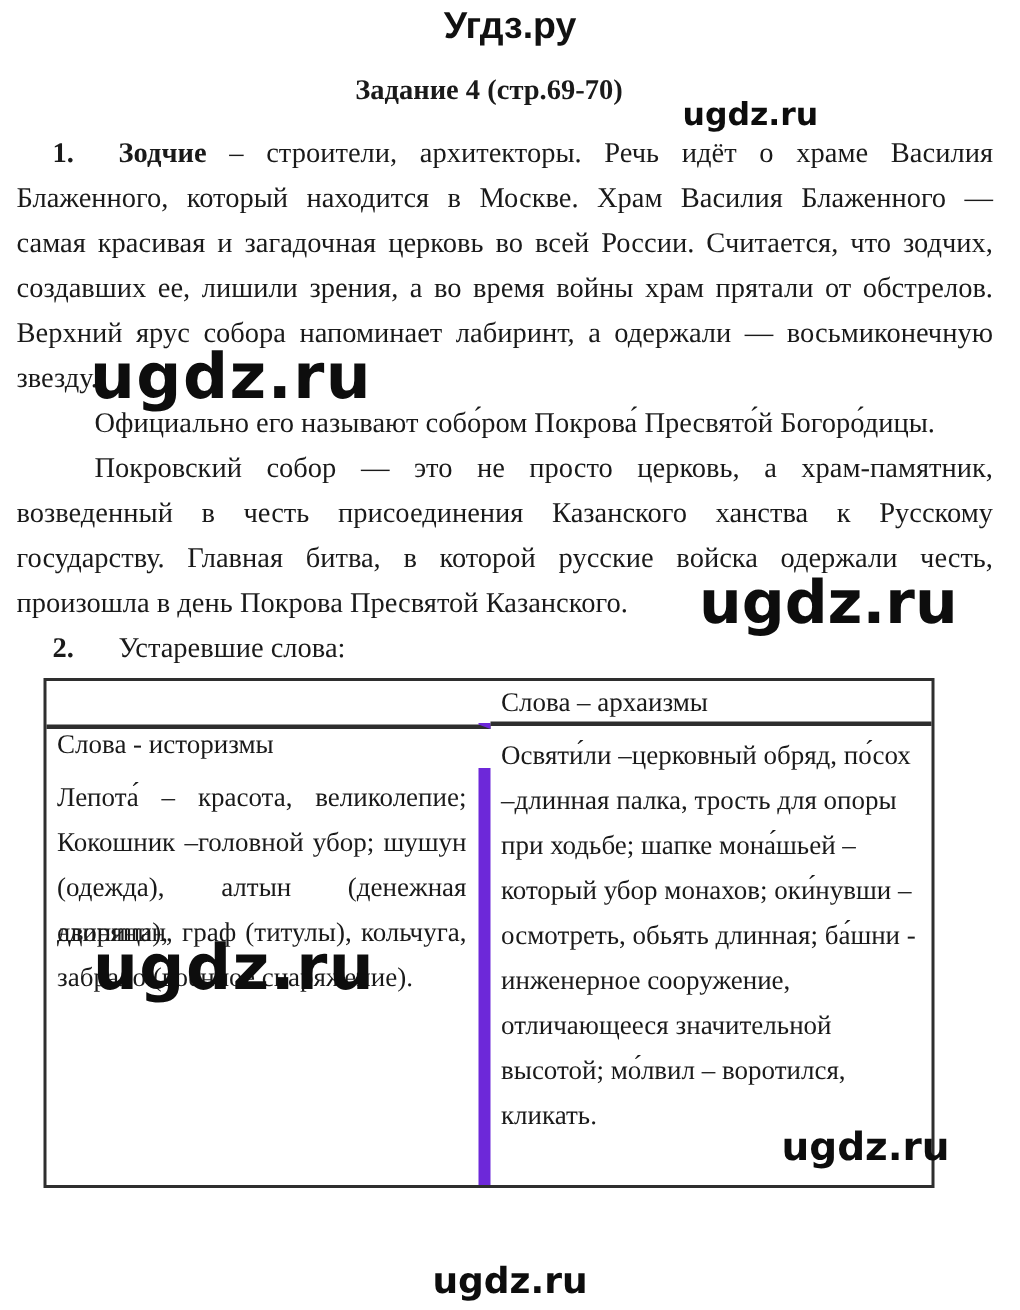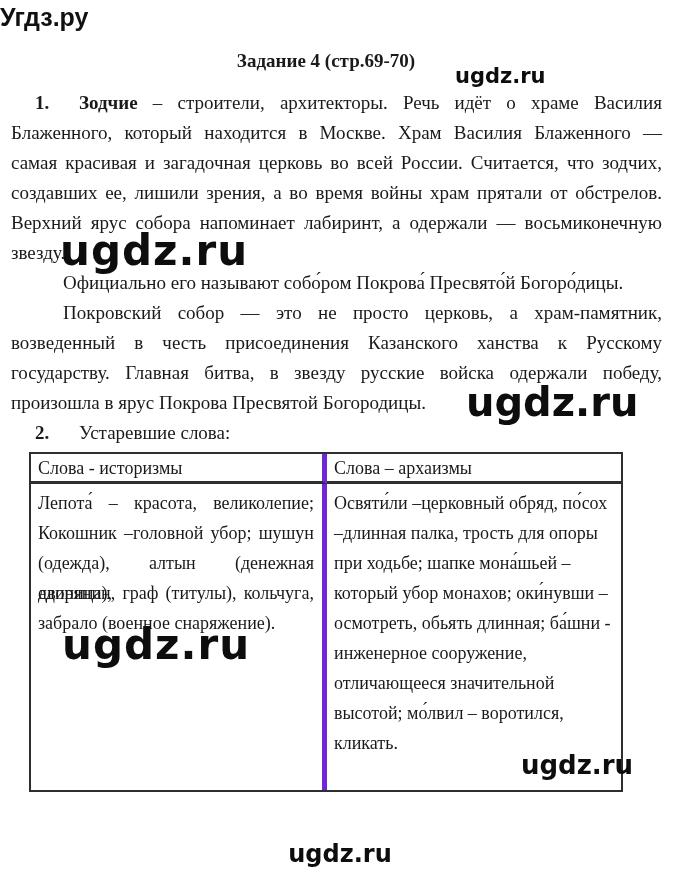--- a/index.html
+++ b/index.html
@@ -6,20 +6,21 @@
   .page{
     position:relative;
     width:680px;height:873px;
     background:#ffffff;
     color:#1a1a1a;
     font-family:"Liberation Serif", serif;
     overflow:hidden;
   }
   .site-header{
     position:absolute;top:3px;left:0;right:0;
+    text-align:center;
     font-family:"Liberation Sans", sans-serif;
     font-weight:bold;font-size:25px;color:#111;
   }
   .doc-title{
     position:absolute;top:50px;left:0;right:28px;
     text-align:center;
     font-weight:bold;font-size:19px;
   }
   .wm{
     position:absolute;
@@ -63,21 +64,21 @@
     grid-template-columns:296px 1fr;
     grid-template-rows:30px 1fr;
     font-size:18px;
   }
   .th{
     box-sizing:border-box;
     border-bottom:3px solid #2e2e2e;
     padding:1px 6px 0 7px;
     line-height:26px;
   }
-  .th.c1,.td.c1{border-right:5px solid #6d28d9;}
+  .th.c1,.td.c1{border-right:8px solid #6d28d9;margin-top:28px;}
   .td{
     box-sizing:border-box;
     padding:4px 8px 0 7px;
     overflow:hidden;
   }
   .cell-line{height:30px;line-height:30px;white-space:nowrap;}
   .cell-line.just{
     white-space:normal;
     text-align:justify;
     text-align-last:justify;
@@ -99,22 +100,22 @@
       <span class="num">1.</span><span class="bold">Зодчие</span> <span>– строители, архитекторы. Речь идёт о храме Василия</span>
     </div>
     <div class="line just">Блаженного, который находится в Москве.  Храм Василия Блаженного —</div>
     <div class="line just">самая красивая и загадочная церковь во всей России. Считается, что зодчих,</div>
     <div class="line just">создавших ее, лишили зрения, а во время войны храм прятали от обстрелов.</div>
     <div class="line just">Верхний ярус собора напоминает лабиринт, а одержали — восьмиконечную</div>
     <div class="line">звезду.</div>
     <div class="line ind-par">Официально его называют собо́ром  Покрова́ Пресвято́й Богоро́дицы.</div>
     <div class="line just ind-par">Покровский собор — это не просто церковь, а храм-памятник,</div>
     <div class="line just">возведенный в честь присоединения Казанского ханства к Русскому</div>
-    <div class="line just">государству. Главная битва, в звезду русские войска одержали победу,</div>
-    <div class="line">произошла в ярус Покрова Пресвятой Богородицы.</div>
+    <div class="line just">государству. Главная битва, в которой русские войска одержали честь,</div>
+    <div class="line">произошла в день Покрова Пресвятой Казанского.</div>
     <div class="line ind-list">
       <span class="num">2.</span><span>Устаревшие слова:</span>
     </div>
   </div>
 
   <span class="wm wm-big-1">ugdz.ru</span>
   <span class="wm wm-mid">ugdz.ru</span>
 
   <div class="the-table">
     <div class="th c1">Слова - историзмы</div>

